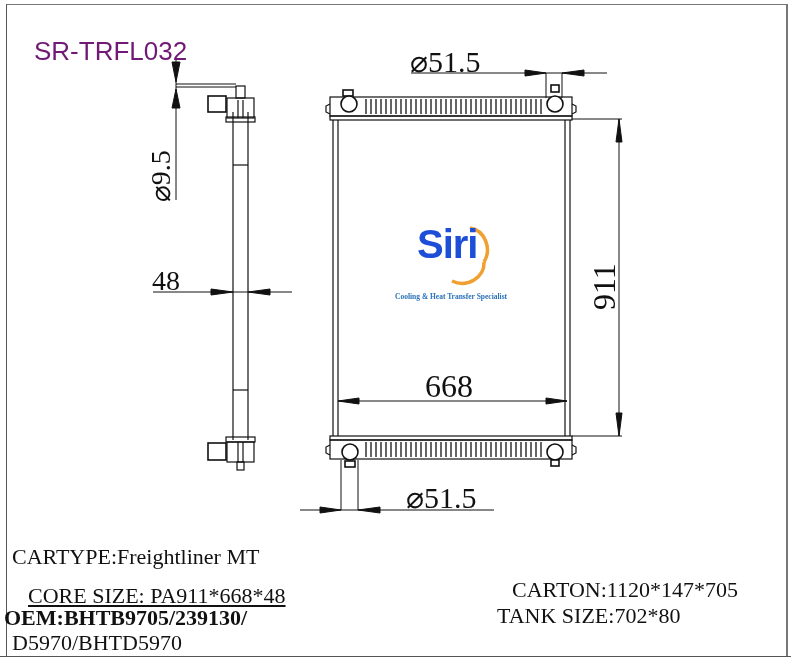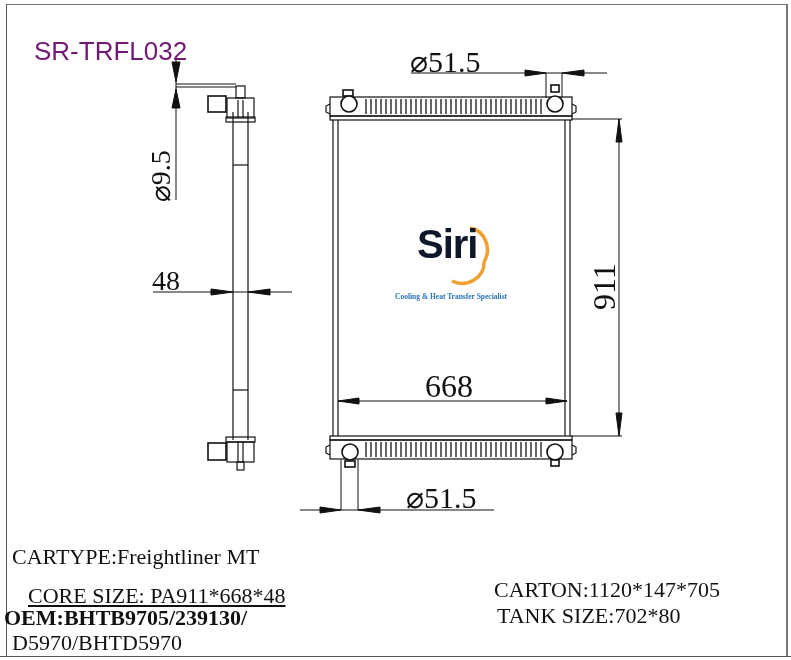--- a/index.html
+++ b/index.html
@@ -4,21 +4,21 @@
 <style>
   html, body { margin: 0; padding: 0; background: #ffffff; }
   body { width: 791px; height: 660px; position: relative; overflow: hidden; font-family: "Liberation Sans", sans-serif; }
   .frame { position: absolute; left: 6px; top: 4px; width: 779px; height: 652px; border-top: 1px solid #777; border-left: 1px solid #555; border-right: 2px solid #777; }
   .bottom-rule { position: absolute; left: 0; top: 656px; width: 791px; height: 1px; background: #555; }
   .part-no { position: absolute; left: 34px; top: 36px; font-size: 26px; color: #701a75; font-family: "Liberation Sans", sans-serif; letter-spacing: 0px; }
   svg.drawing { position: absolute; left: 0; top: 0; }
   .dim { font-family: "Liberation Serif", serif; fill: #111; }
   .info { position: absolute; font-family: "Liberation Serif", serif; color: #111; font-size: 22px; line-height: 22px; white-space: nowrap; }
   .logo-wrap { position: absolute; left: 395px; top: 222px; width: 145px; height: 80px; }
-  .logo-text { position: absolute; left: 22px; top: 0px; font-family: "Liberation Sans", sans-serif; font-weight: bold; font-size: 40px; color: #0f172a; letter-spacing: -1px; }
+  .logo-text { position: absolute; left: 22px; top: 0px; font-family: "Liberation Sans", sans-serif; font-weight: bold; font-size: 40px; color: #1d4ed8; letter-spacing: -1px; }
   .tagline { position: absolute; left: 0px; top: 70px; font-family: Liberation Serif, serif; font-weight: bold; font-size: 7.5px; color: #2a72b8; white-space: nowrap; }
 </style>
 </head>
 <body>
 
 <div class="frame"></div>
 <div class="bottom-rule"></div>
 
 <div class="part-no">SR-TRFL032</div>
 
@@ -216,14 +216,14 @@
 
 <div class="logo-wrap">
   <div class="logo-text">Siri</div>
   <div class="tagline">Cooling &amp; Heat Transfer Specialist</div>
 </div>
 
 <div class="info" style="left:12px; top:546px;">CARTYPE:Freightliner  MT</div>
 <div class="info" style="left:28px; top:585px;text-decoration:underline;">CORE SIZE: PA911*668*48</div>
 <div class="info" style="left:4px; top:607px;font-weight:bold;">OEM:BHTB9705/239130/</div>
 <div class="info" style="left:12px; top:632px;">D5970/BHTD5970</div>
-<div class="info" style="left:494px; top:579px;text-align:center;">CARTON:1120*147*705</div>
+<div class="info" style="left:512px; top:579px;text-align:center;">CARTON:1120*147*705</div>
 <div class="info" style="left:497px; top:605px;">TANK SIZE:702*80</div>
 
 </body></html>

